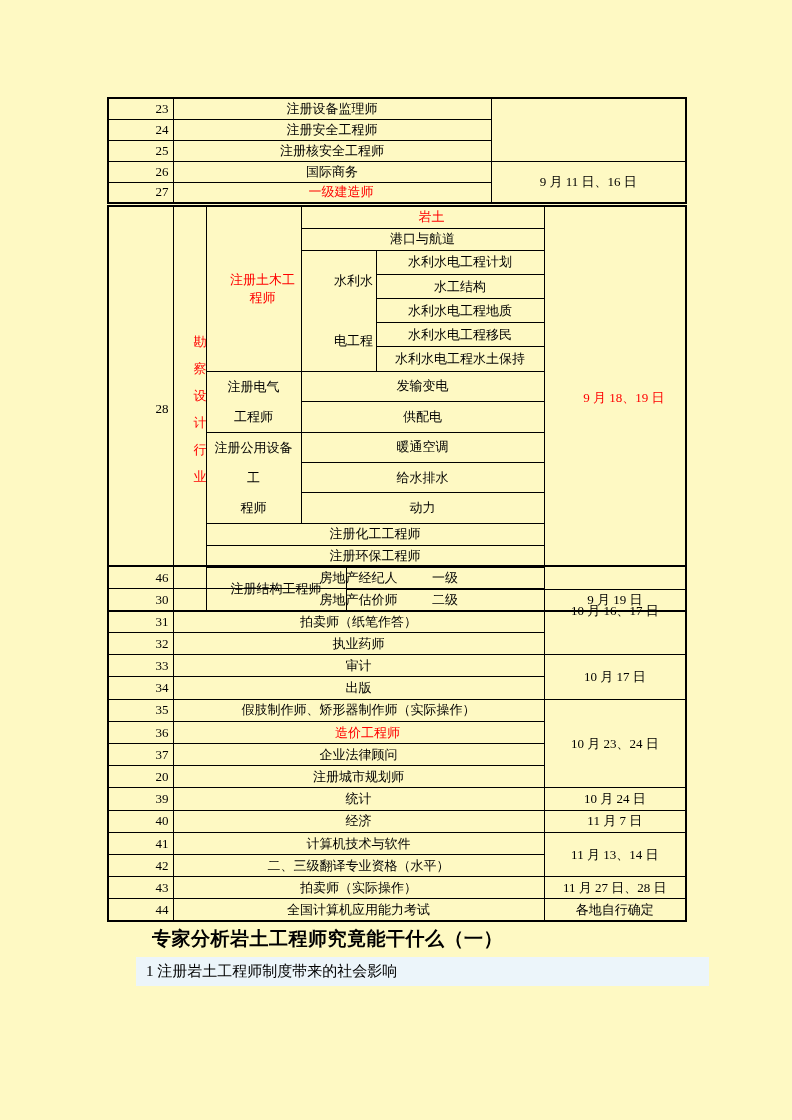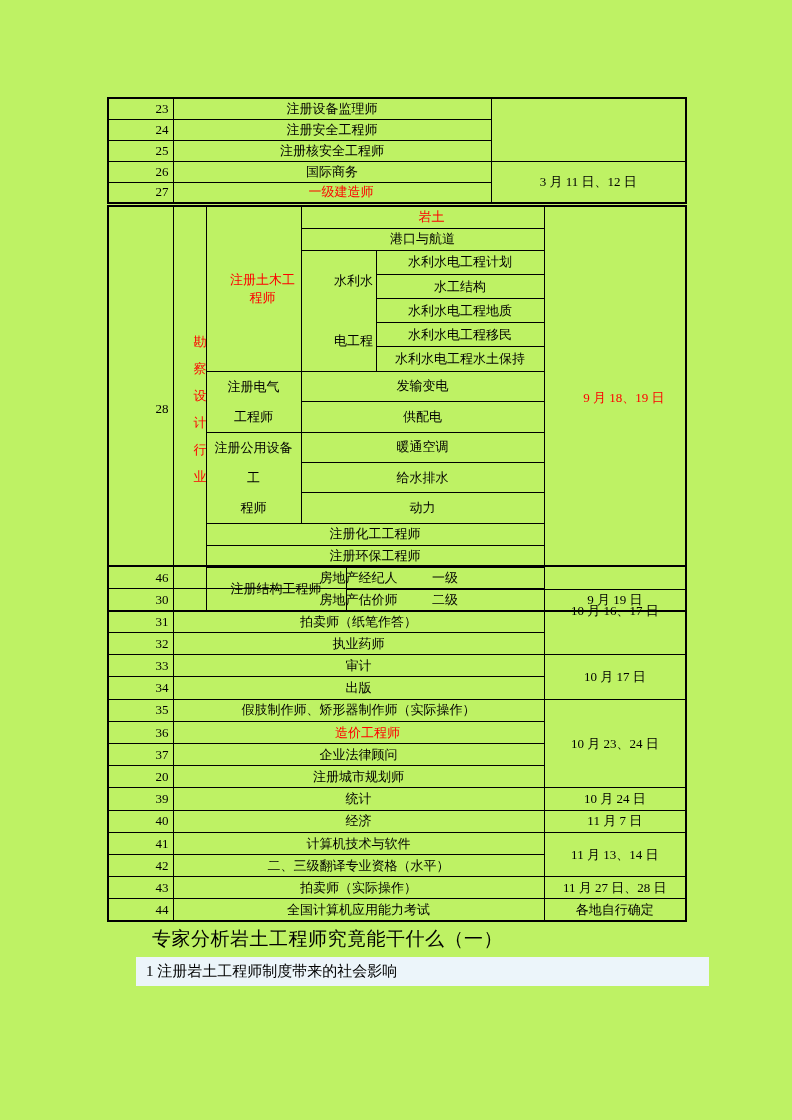--- a/index.html
+++ b/index.html
@@ -1,18 +1,18 @@
 <!DOCTYPE html>
 <html><head>
 <meta charset="utf-8">
 <style>
   html,body{margin:0;padding:0;background:#fff;}
   body{width:792px;height:1120px;position:relative;overflow:hidden;
        font-family:"Liberation Serif","DejaVu Serif",serif;color:#000;}
-  .page{position:absolute;left:0;top:0;width:792px;height:1120px;background:#bef264;}
+  .page{position:absolute;left:0;top:0;width:792px;height:1120px;background:#fef9c3;}
 
   table{border-collapse:collapse;table-layout:fixed;position:absolute;left:107px;
         border:2px solid #000;}
   td{border:1px solid #000;font-size:13px;text-align:center;vertical-align:middle;
      padding:0 2px;line-height:1.35;}
   .num{text-align:right;padding-right:4px;}
   .red{color:#fe0000;padding-left:20px;}
   .b{font-weight:normal;}
   .pre{white-space:pre-line;}
 
@@ -23,21 +23,21 @@
   #t2 tr{height:22px;}
   .cat{line-height:27px;}        
   .gap-big{line-height:60px;padding-left:32px;}    
   .gap-med{line-height:30px;}    
 
   #t3{top:565px;width:578px;height:357px;}
   #t3 tr{height:22px;}
 
   .doc-title{position:absolute;top:926px;left:0;width:655px;height:28px;
              text-align:center;box-sizing:border-box;
-             font-size:19px;font-weight:normal;letter-spacing:0.5px;}
+             font-size:19px;font-weight:bold;letter-spacing:0.5px;}
   .sec-head{position:absolute;top:957px;left:107px;width:573px;height:29px;
             background:#ecf5fa;display:flex;align-items:center;
             font-size:15px;padding-left:10px;box-sizing:border-box;margin-left:29px;}
 </style>
 </head>
 <body>
 
 <div class="page">
 
   <table id="t1">
@@ -56,21 +56,21 @@
       <td class="num">24</td>
       <td>注册安全工程师</td>
     </tr>
     <tr>
       <td class="num">25</td>
       <td>注册核安全工程师</td>
     </tr>
     <tr>
       <td class="num">26</td>
       <td>国际商务</td>
-      <td rowspan="2">3 月 11 日、12 日</td>
+      <td rowspan="2">9 月 11 日、16 日</td>
     </tr>
     <tr>
       <td class="num">27</td>
       <td class="red">一级建造师</td>
     </tr>
   </tbody>
     </table>
 
   <table id="t2">
     <colgroup>

